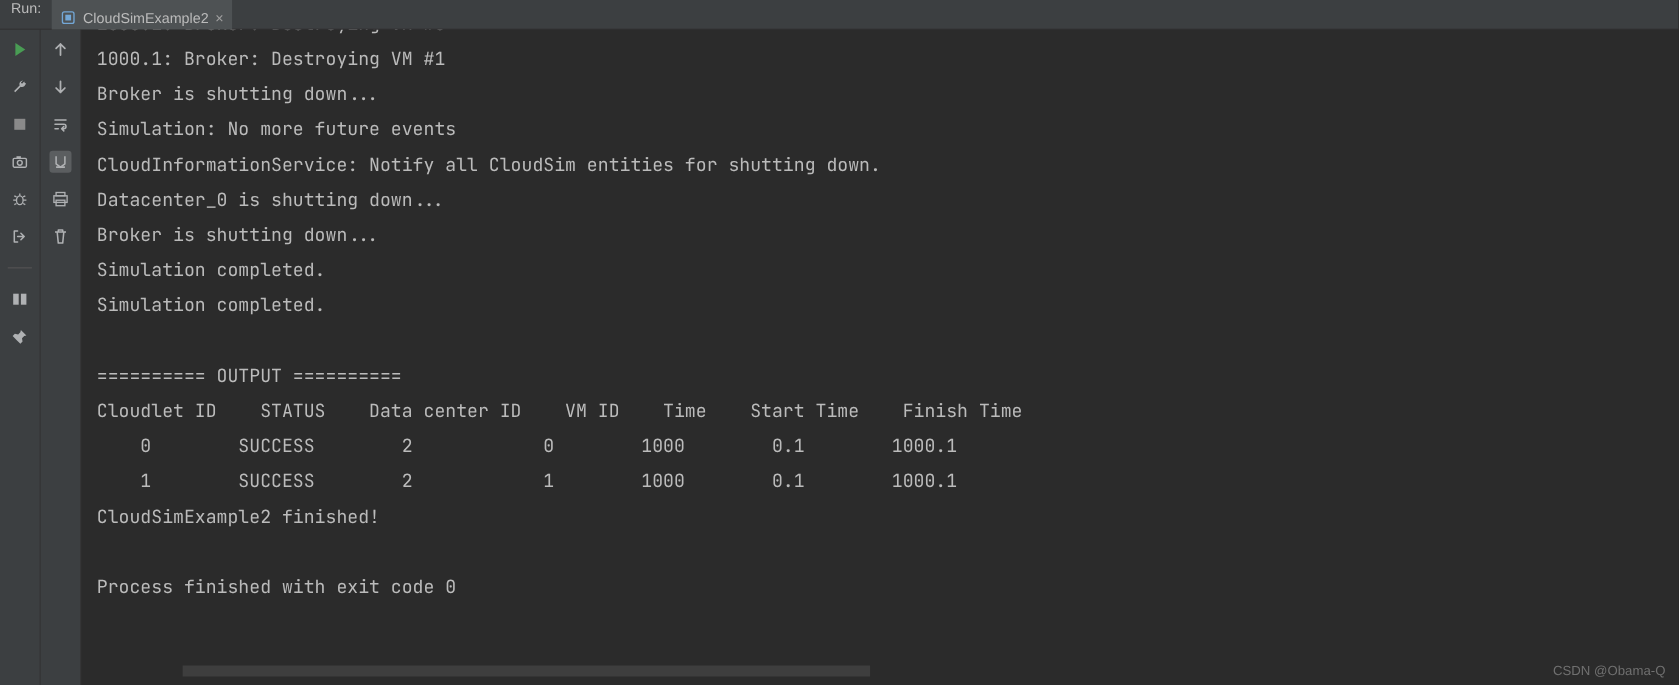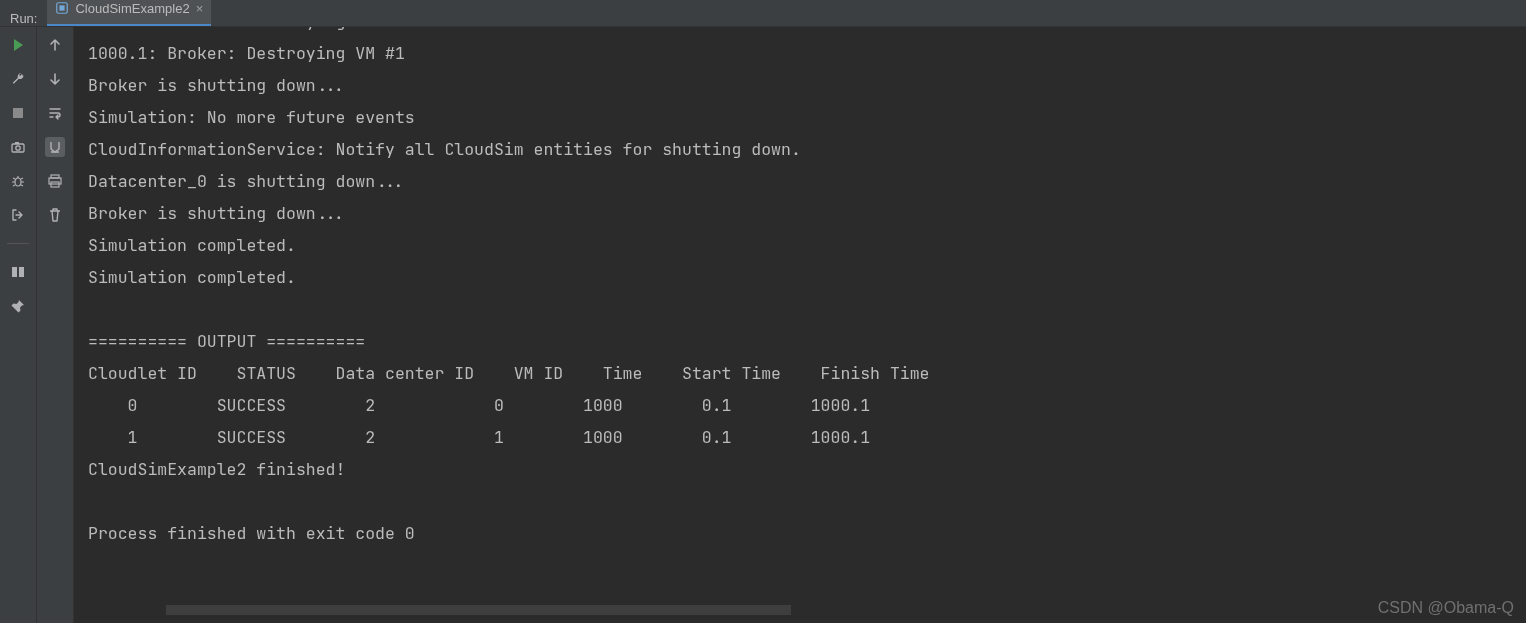--- a/index.html
+++ b/index.html
@@ -10,21 +10,21 @@
     color: #bbbbbb;
     font-size: 13px;
     display: flex;
     flex-direction: column;
   }
   
   .top-bar {
     height: 27px;
     background: #3c3f41;
     display: flex;
-    align-items: flex-end;
+    align-items: flex-start;
     border-bottom: 1px solid #323232;
     flex-shrink: 0;
   }
   .run-label {
     padding: 0 10px;
     color: #bbbbbb;
     font-size: 13px;
   }
   .tab {
     height: 27px;
@@ -113,21 +113,21 @@
     height: 10px;
     background: #3e3e3e;
     border-radius: 0;
   }
   
   .watermark {
     position: absolute;
     right: 12px;
     bottom: 6px;
     color: #707070;
-    font-size: 16px;
+    font-size: 12px;
     font-family: Arial, sans-serif;
     pointer-events: none;
   }
 </style>
 </head>
 <body>
 
 <div class="top-bar">
   <div class="run-label">Run:</div>
   <div class="tab">

